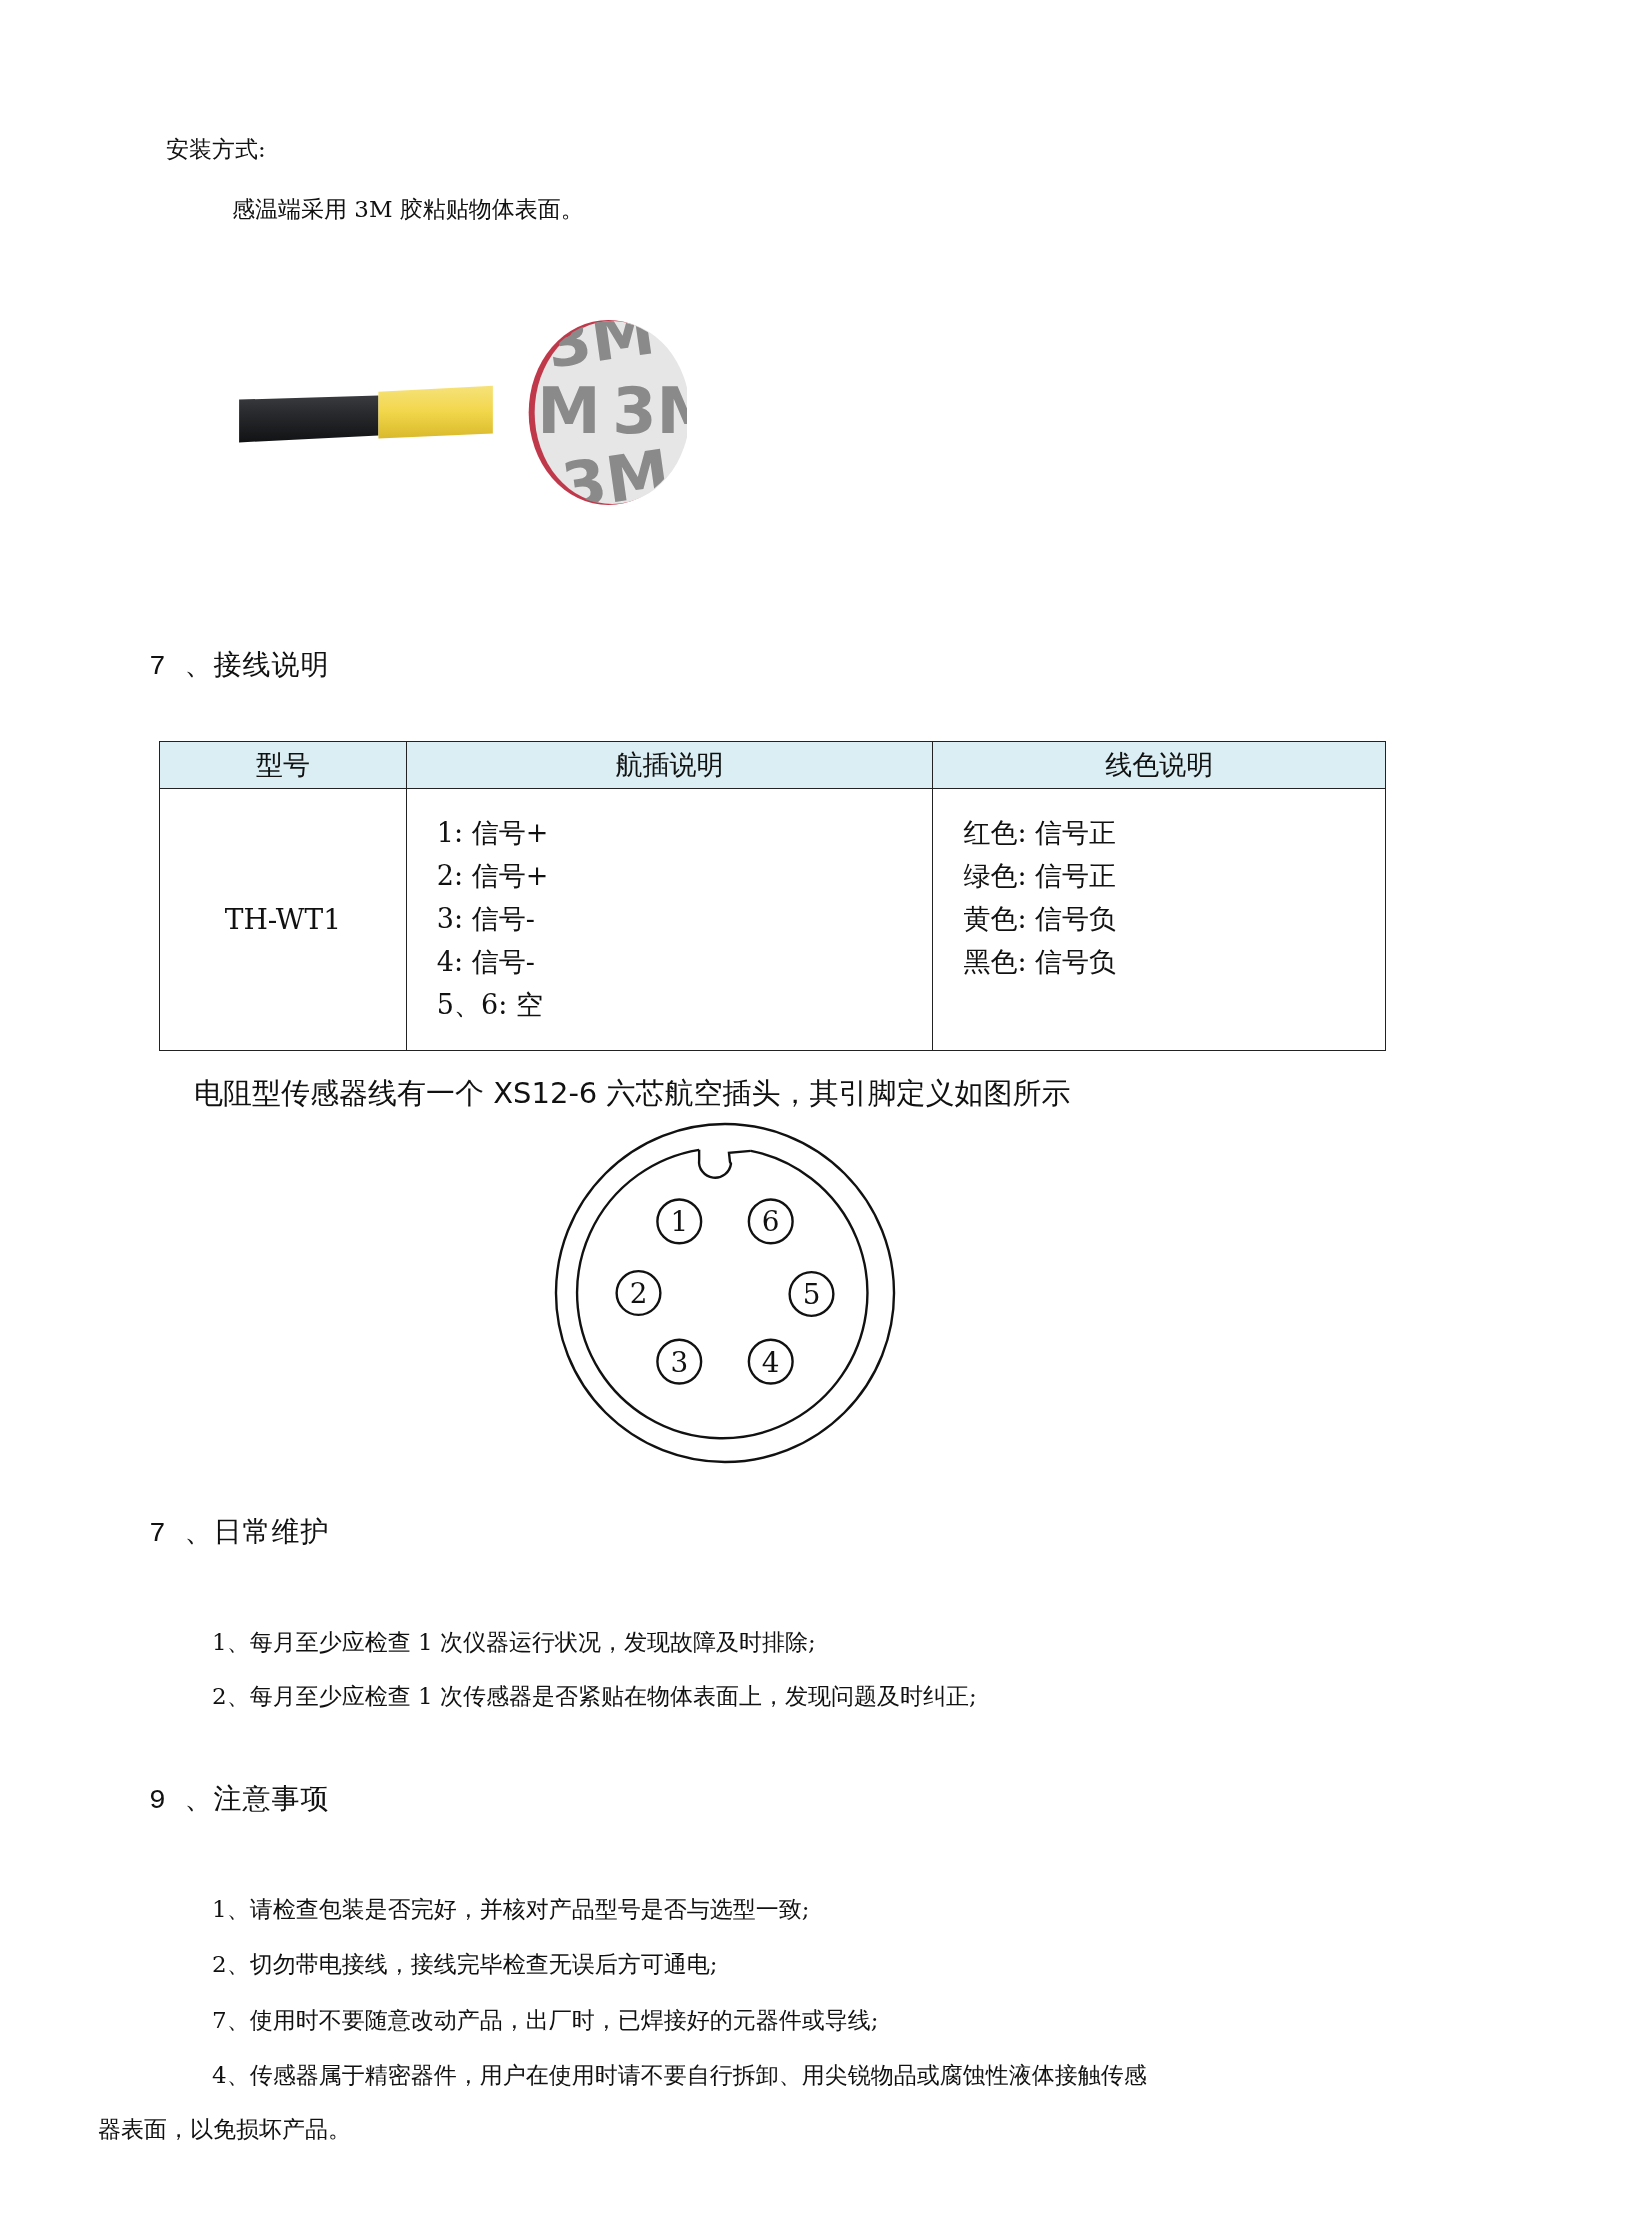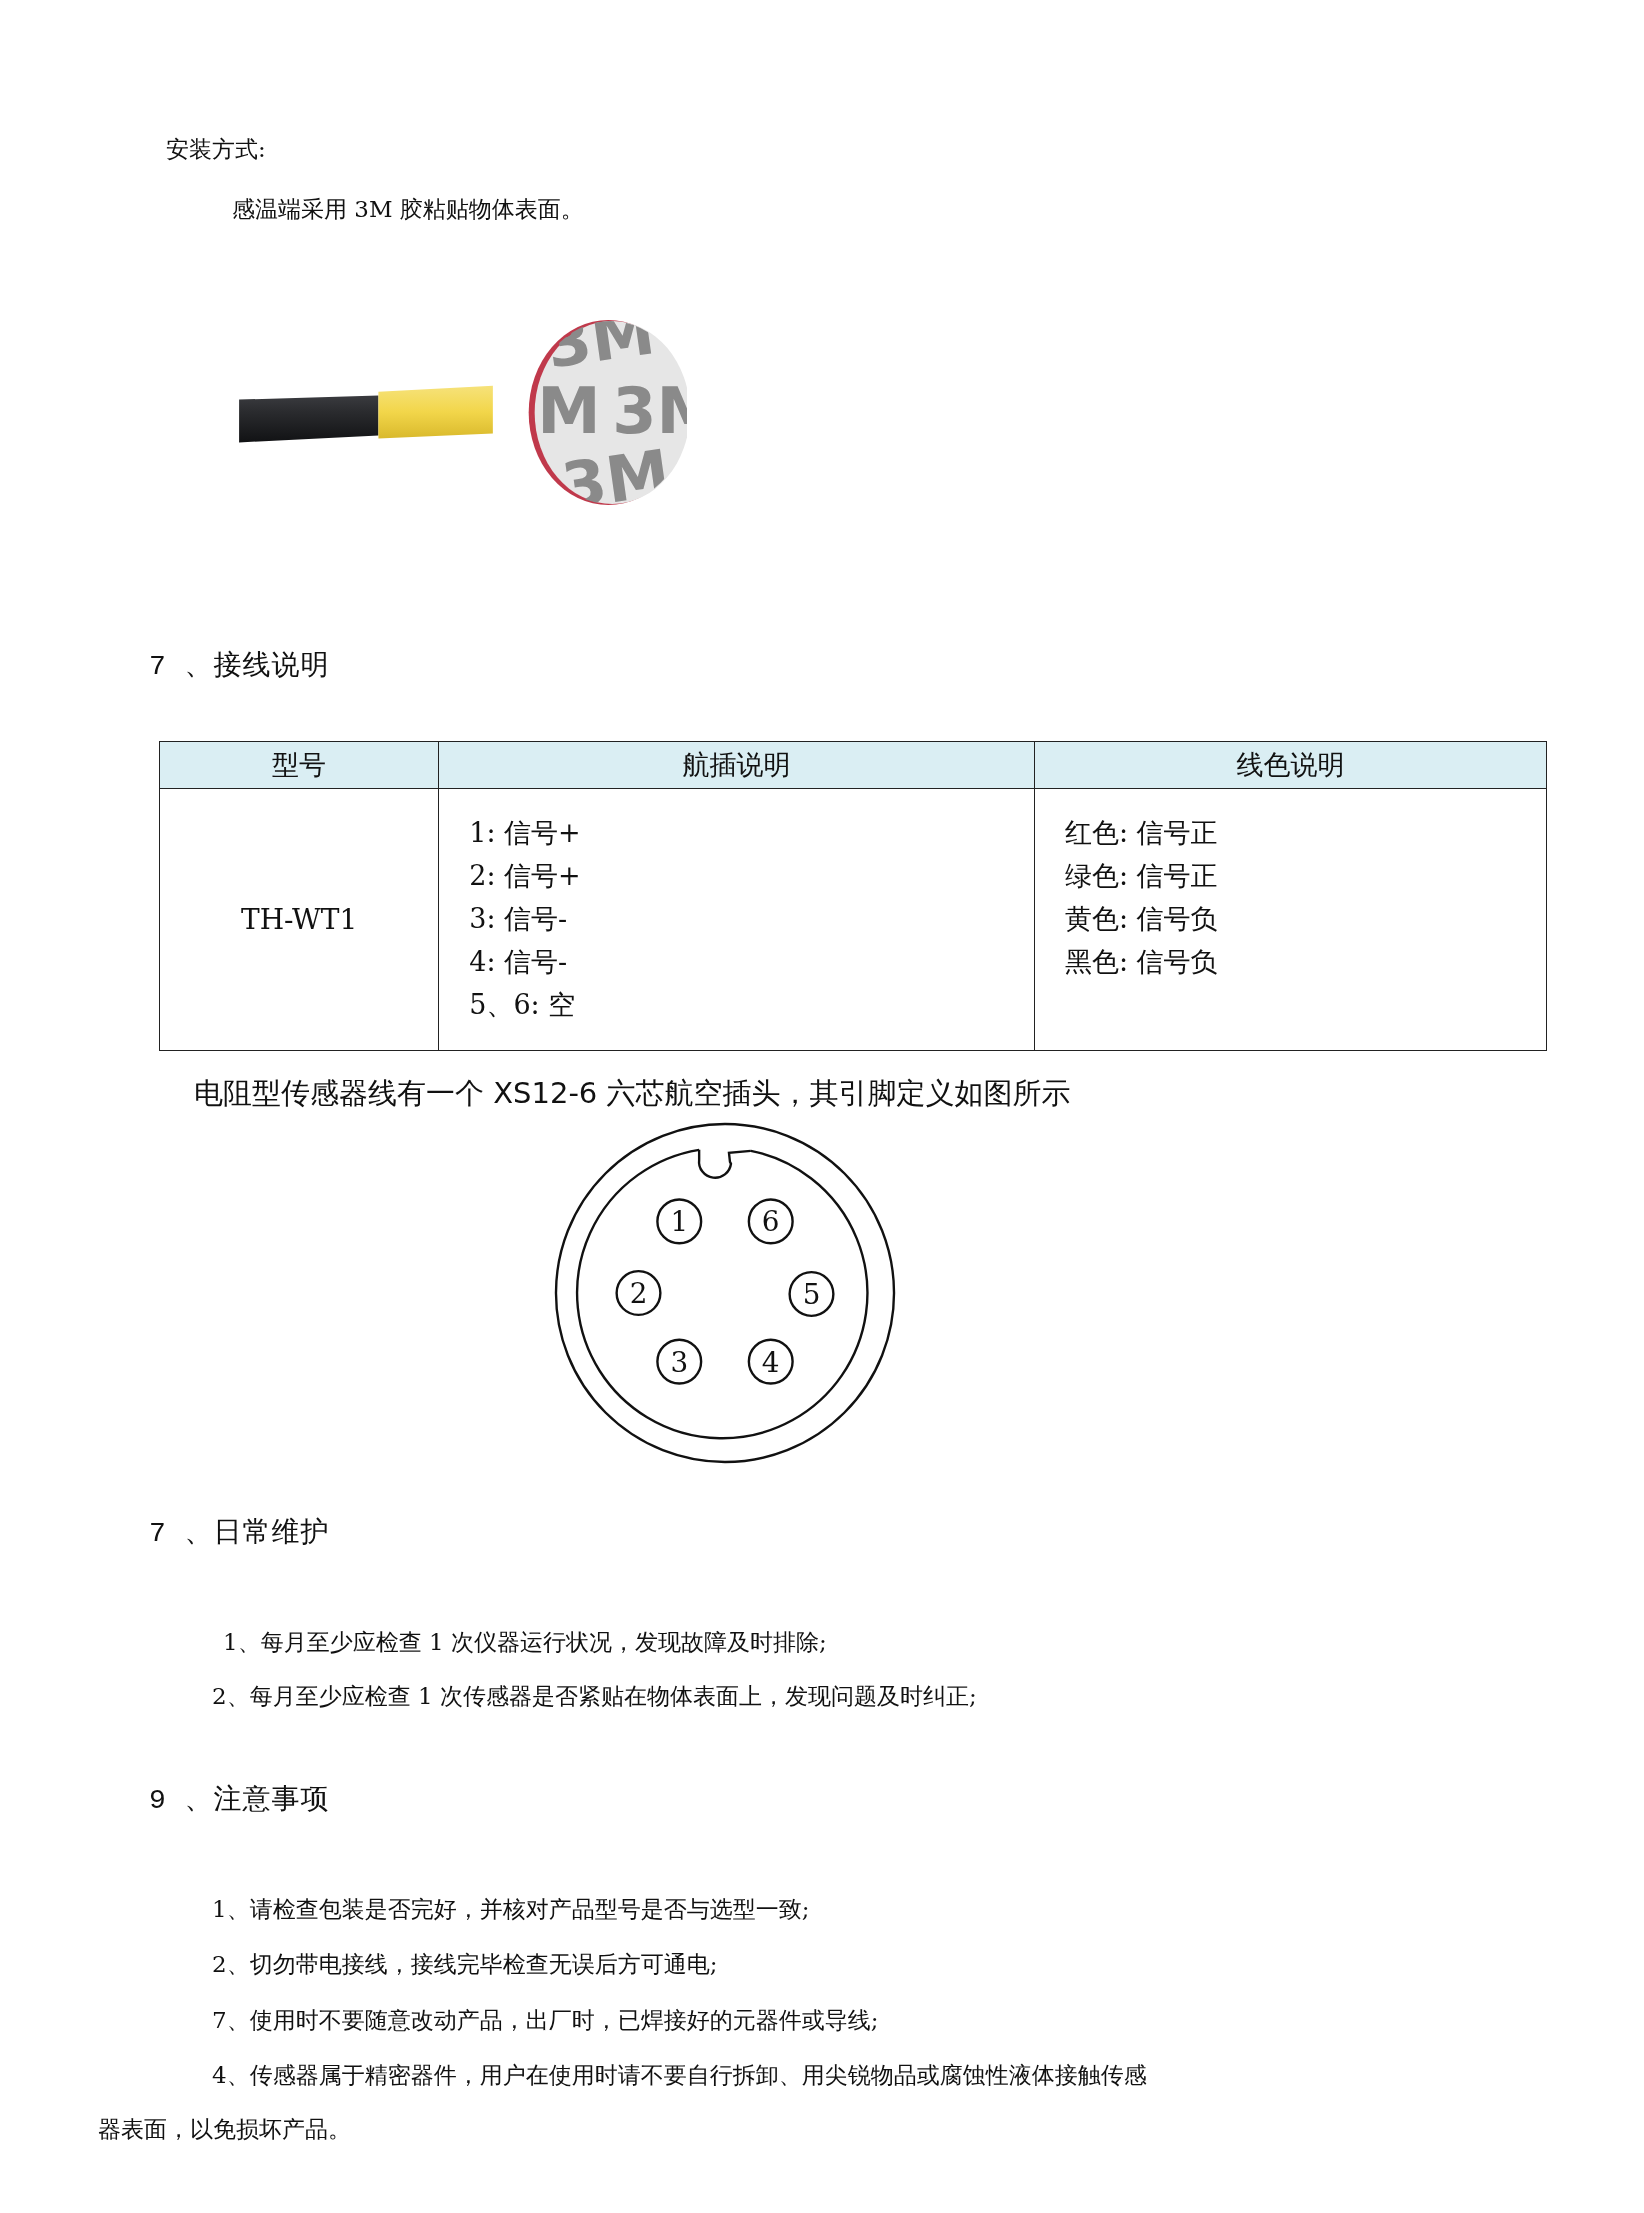--- a/index.html
+++ b/index.html
@@ -2,21 +2,21 @@
 <html><head>
 <meta charset="utf-8">
 <style>
   html, body { margin:0; padding:0; background:#ffffff; }
   body { width:1645px; height:2214px; position:relative; overflow:hidden;
          font-family:"DejaVu Serif","Liberation Serif",serif; color:#111; }
   .abs { position:absolute; white-space:nowrap; }
   .txt { font-size:23px; line-height:1; }
   .h2 { font-family:Liberation Mono, monospace; font-size:28px; line-height:1; font-weight:normal; letter-spacing:1px; }
   .photo { position:absolute; left:239px; top:316px; width:448px; height:205px; }
-  table.wiring { position:absolute; left:159px; top:741px; width:1388px; border-collapse:collapse;
+  table.wiring { position:absolute; left:159px; top:741px; width:1227px; border-collapse:collapse;
                  font-size:27px; }
   table.wiring th, table.wiring td { border:1.5px solid #222; }
   table.wiring th { background:#daeef3; height:44px; font-weight:normal; text-align:center;
                     font-family:"DejaVu Sans","Liberation Sans",sans-serif; font-size:27px; }
   table.wiring td { vertical-align:top; padding:16px; }
   td.model { text-align:center; vertical-align:middle !important; font-size:28px; }
   .cell-lines { padding:6px 0 8px 14px; }
   .cell-lines div { height:43px; line-height:43px; }
   .connector { position:absolute; left:553px; top:1122px; width:344px; height:344px; }
   .connector text { font-family:"DejaVu Serif","Liberation Serif",serif; font-size:28px; }
@@ -115,21 +115,21 @@
     <text x="127" y="110">1</text>
     <text x="86" y="182">2</text>
     <text x="127" y="251">3</text>
     <text x="219" y="251">4</text>
     <text x="260" y="183">5</text>
     <text x="219" y="110">6</text>
   </g>
 </svg>
 
 <div class="abs h2" style="left:149px; top:1520px;">7 、日常维护</div>
-<div class="abs txt" style="left:223px; top:1631px;">1、每月至少应检查 1 次仪器运行状况，发现故障及时排除;</div>
+<div class="abs txt" style="left:212px; top:1631px;">1、每月至少应检查 1 次仪器运行状况，发现故障及时排除;</div>
 <div class="abs txt" style="left:212px; top:1685px;">2、每月至少应检查 1 次传感器是否紧贴在物体表面上，发现问题及时纠正;</div>
 
 <div class="abs h2" style="left:149px; top:1787px;">9 、注意事项</div>
 <div class="abs txt" style="left:212px; top:1898px;">1、请检查包装是否完好，并核对产品型号是否与选型一致;</div>
 <div class="abs txt" style="left:212px; top:1953px;">2、切勿带电接线，接线完毕检查无误后方可通电;</div>
 <div class="abs txt" style="left:212px; top:2009px;">7、使用时不要随意改动产品，出厂时，已焊接好的元器件或导线;</div>
 <div class="abs txt" style="left:212px; top:2064px;">4、传感器属于精密器件，用户在使用时请不要自行拆卸、用尖锐物品或腐蚀性液体接触传感</div>
 <div class="abs txt" style="left:98px; top:2118px;">器表面，以免损坏产品。</div>
 
 

